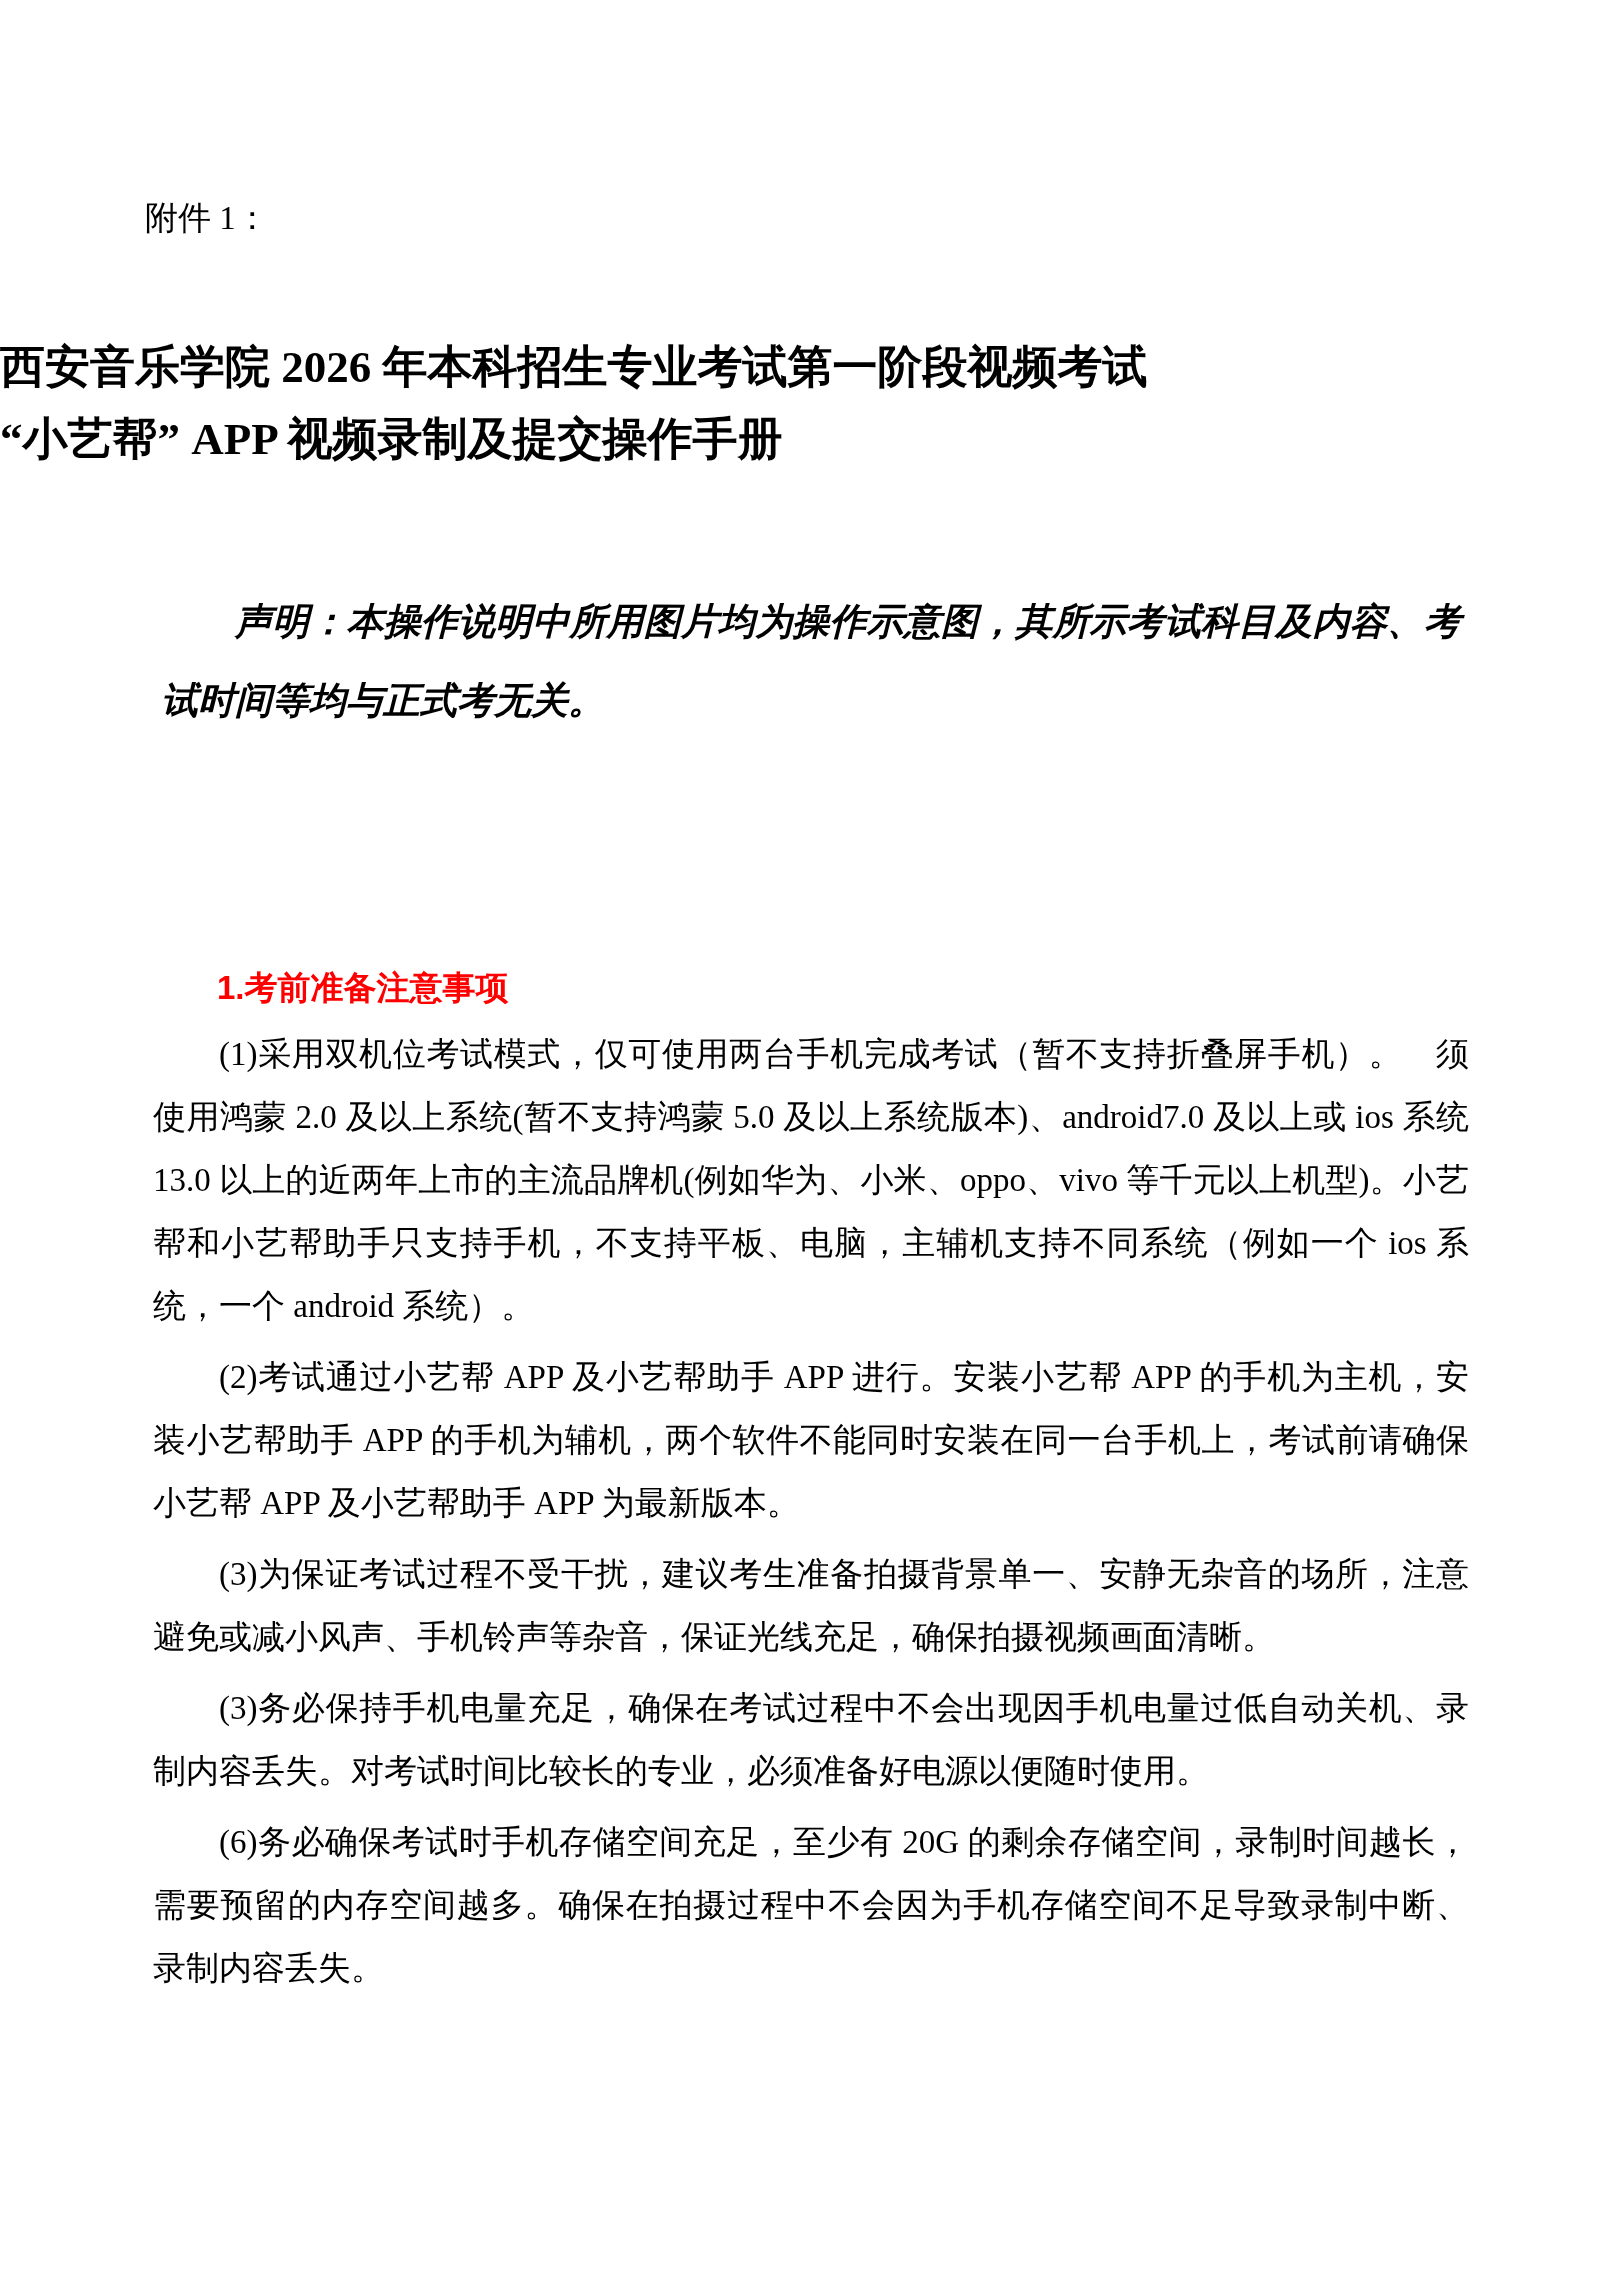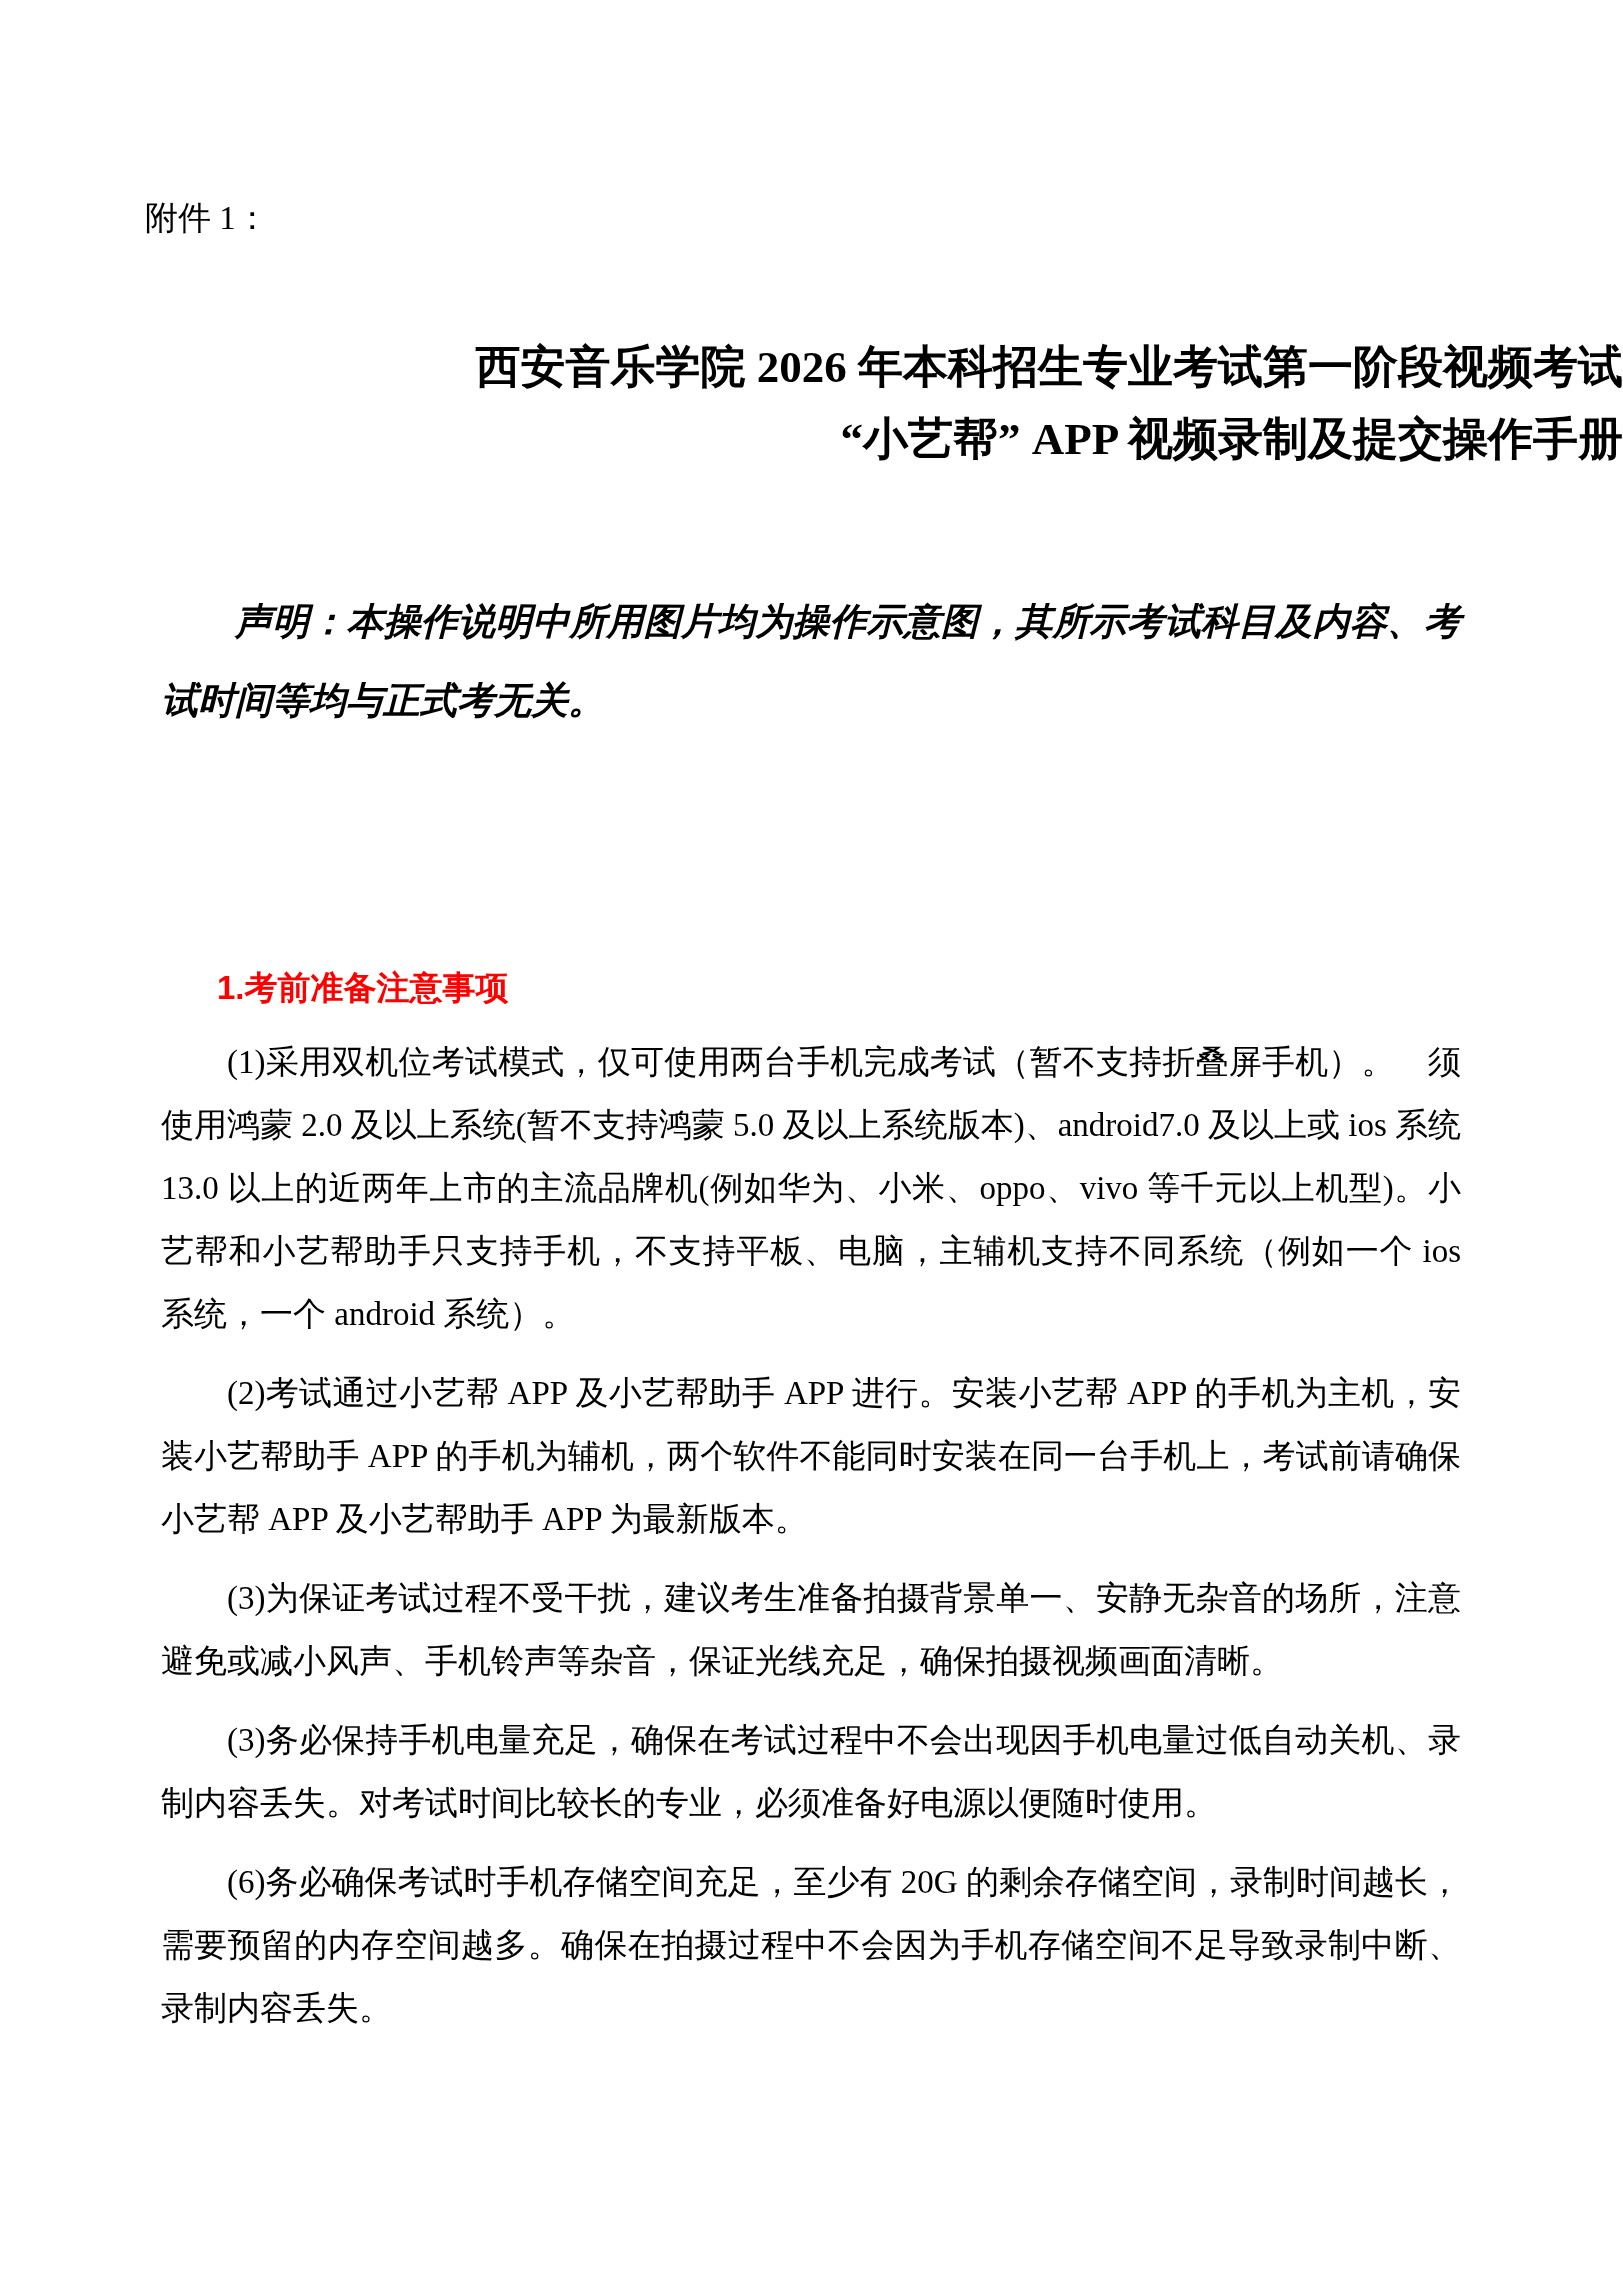--- a/index.html
+++ b/index.html
@@ -24,21 +24,21 @@
     font-size: 33px;
     font-weight: normal;
     font-family: "Liberation Serif", "DejaVu Serif", serif;
     white-space: nowrap;
   }
   .doc-title {
     position: absolute;
     left: 0;
     right: 0;
     top: 331px;
-    text-align: right;
+    text-align: left;
     font-size: 45px;
     line-height: 72px;
     font-weight: bold;
     font-family: "Liberation Serif", "DejaVu Serif", serif;
   }
   .statement {
     position: absolute;
     left: 145px;
     right: 146px;
     top: 566px;
@@ -81,21 +81,21 @@
     position: absolute;
     left: 145px;
     right: 146px;
     top: 1015px;
     font-size: 33px;
     line-height: 63px;
     text-align: justify;
     font-family: "Liberation Serif", "DejaVu Serif", serif;
   }
   .body-text p {
-    margin: 16px;
+    margin: 8px;
     text-indent: 2em;
   }
 </style>
 </head>
 <body>
 
 <div class="page">
 
   <div class="attachment">附件 1：</div>
 

